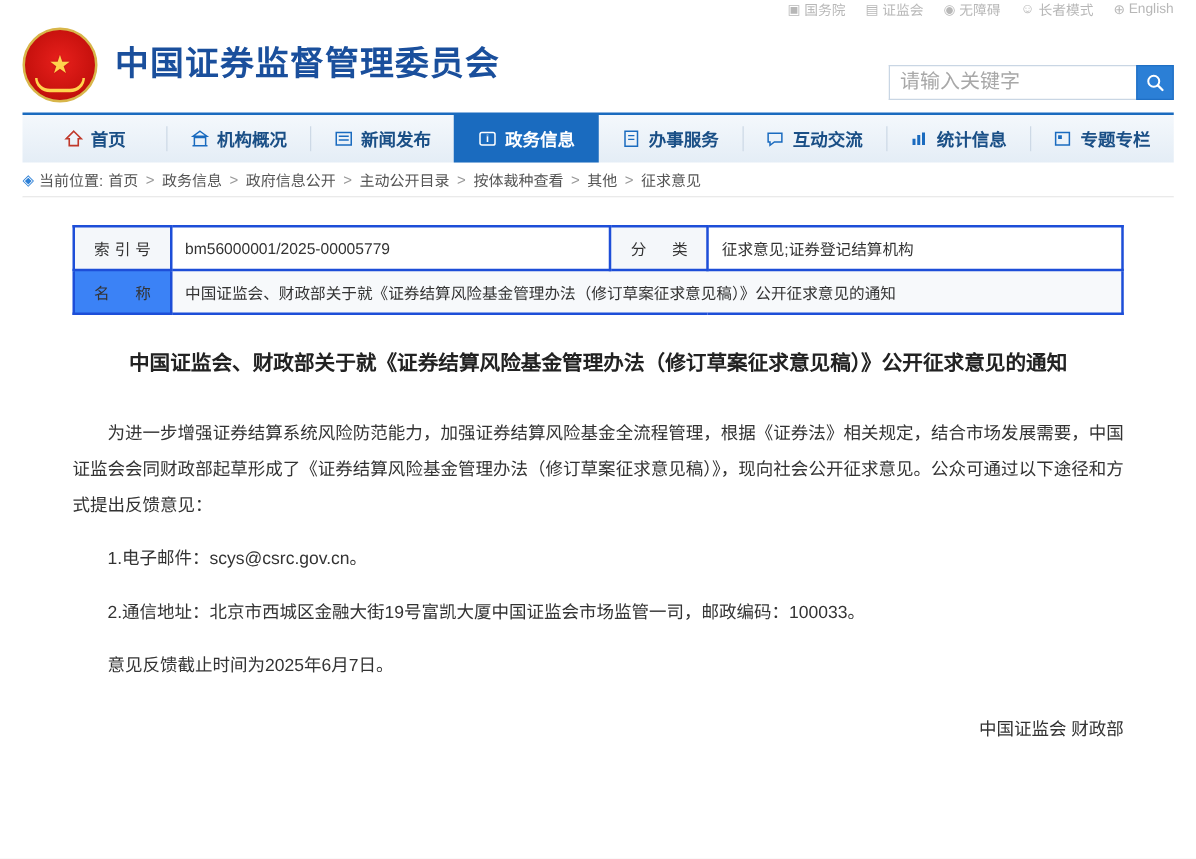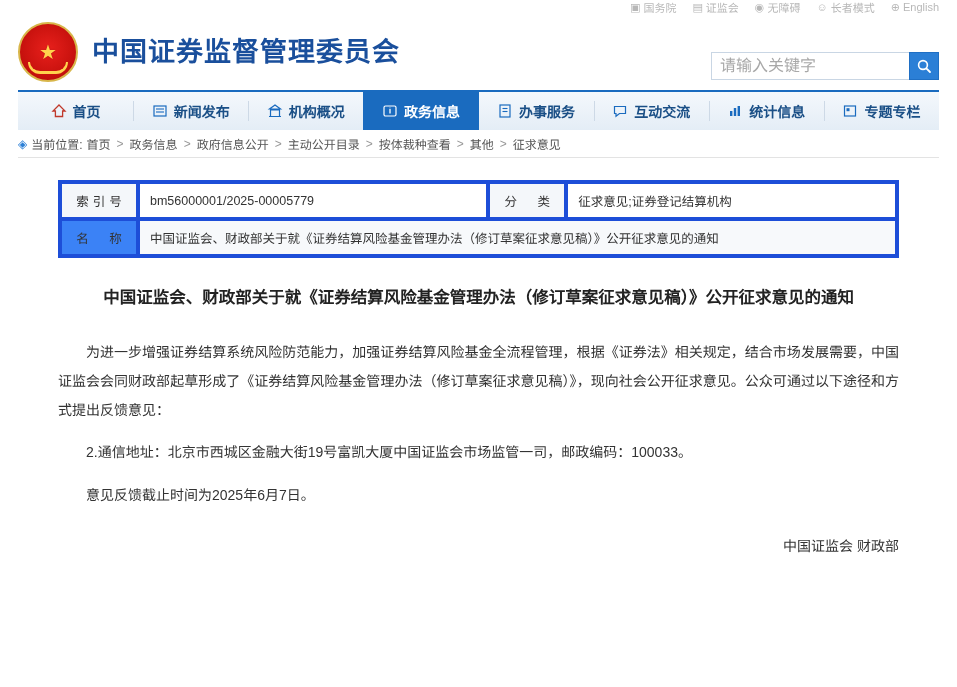--- a/index.html
+++ b/index.html
@@ -131,21 +131,21 @@
   }
 
   
   table.meta {
     width: 100%;
     border-collapse: collapse;
     font-size: 12.5px;
     margin-bottom: 26px;
   }
   table.meta td {
-    border: 4px solid #1d4ed8;
+    border: 2px solid #1d4ed8;
     padding: 7px 10px;
     vertical-align: middle;
     height: 30px;
   }
   table.meta td.lbl {
     width: 78px; text-align: center; background: #f4f7fa; color: #333;
     letter-spacing: 4px; padding-left: 14px;
   }
   table.meta tr.alt td { background: #f7f9fb; }
   table.meta tr.alt td.lbl { background: #3b82f6; }
@@ -227,34 +227,34 @@
       <span class="nav-ico">
         <svg width="16" height="16" viewBox="0 0 16 16">
             <path d="M8 2 L14 8 H11.6 V13.5 H4.4 V8 H2 Z" fill="none" stroke="#c0392b" stroke-width="1.3"></path>
           </svg>
       </span>
       <span>首页</span>
     </div>
     <div class="nav-item">
       <span class="nav-ico">
         <svg width="16" height="16" viewBox="0 0 16 16">
+            <path d="M2 13.5h12M3.5 13.5V7h9v6.5M8 2 L13.5 6 H2.5 Z" fill="none" stroke="#1a6bbf" stroke-width="1.2"></path>
+          </svg>
+      </span>
+      <span>机构概况</span>
+    </div>
+    <div class="nav-item">
+      <span class="nav-ico">
+        <svg width="16" height="16" viewBox="0 0 16 16">
             <rect x="2" y="3" width="12" height="10" fill="none" stroke="#1a6bbf" stroke-width="1.2"></rect>
             <line x1="4" y1="6" x2="12" y2="6" stroke="#1a6bbf" stroke-width="1.1"></line>
             <line x1="4" y1="9" x2="12" y2="9" stroke="#1a6bbf" stroke-width="1.1"></line>
           </svg>
       </span>
       <span>新闻发布</span>
-    </div>
-    <div class="nav-item">
-      <span class="nav-ico">
-        <svg width="16" height="16" viewBox="0 0 16 16">
-            <path d="M2 13.5h12M3.5 13.5V7h9v6.5M8 2 L13.5 6 H2.5 Z" fill="none" stroke="#1a6bbf" stroke-width="1.2"></path>
-          </svg>
-      </span>
-      <span>机构概况</span>
     </div>
     <div class="nav-item active">
       <span class="nav-ico">
         <svg width="16" height="16" viewBox="0 0 16 16">
             <rect x="2" y="3" width="12" height="10" rx="1.5" fill="none" stroke="#ffffff" stroke-width="1.2"></rect>
             <line x1="8" y1="6" x2="8" y2="10.5" stroke="#ffffff" stroke-width="1.3"></line>
             <circle cx="8" cy="5" r="0.1" stroke="#ffffff" stroke-width="1.2"></circle>
           </svg>
       </span>
       <span>政务信息</span>
@@ -330,20 +330,21 @@
           <td class="lbl">名　称</td>
           <td class="val" colspan="3">中国证监会、财政部关于就《证券结算风险基金管理办法（修订草案征求意见稿）》公开征求意见的通知</td>
         </tr>
       </tbody>
     </table>
 
     <div class="doc-title">中国证监会、财政部关于就《证券结算风险基金管理办法（修订草案征求意见稿）》公开征求意见的通知</div>
 
     <div class="doc-body">
       <p>为进一步增强证券结算系统风险防范能力，加强证券结算风险基金全流程管理，根据《证券法》相关规定，结合市场发展需要，中国证监会会同财政部起草形成了《证券结算风险基金管理办法（修订草案征求意见稿）》，现向社会公开征求意见。公众可通过以下途径和方式提出反馈意见：</p>
+      <p>1.电子邮件：scys@csrc.gov.cn。</p>
       <p>2.通信地址：北京市西城区金融大街19号富凯大厦中国证监会市场监管一司，邮政编码：100033。</p>
       <p>意见反馈截止时间为2025年6月7日。</p>
     </div>
 
     <div class="sign">
       <div>中国证监会  财政部</div>
 
     </div>
 
   </div>

